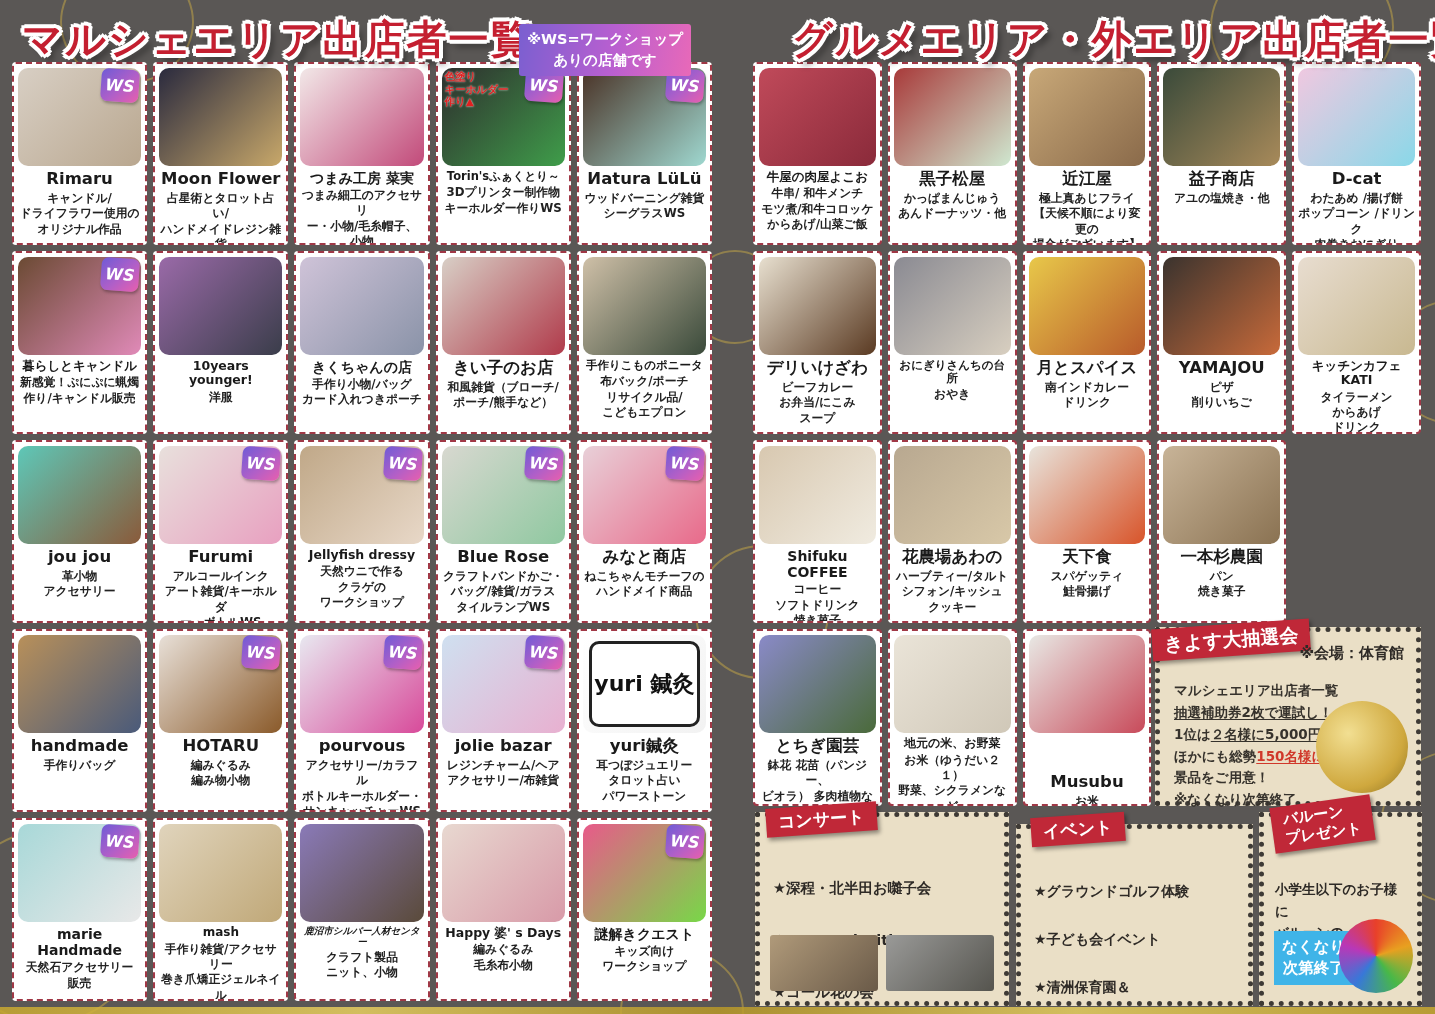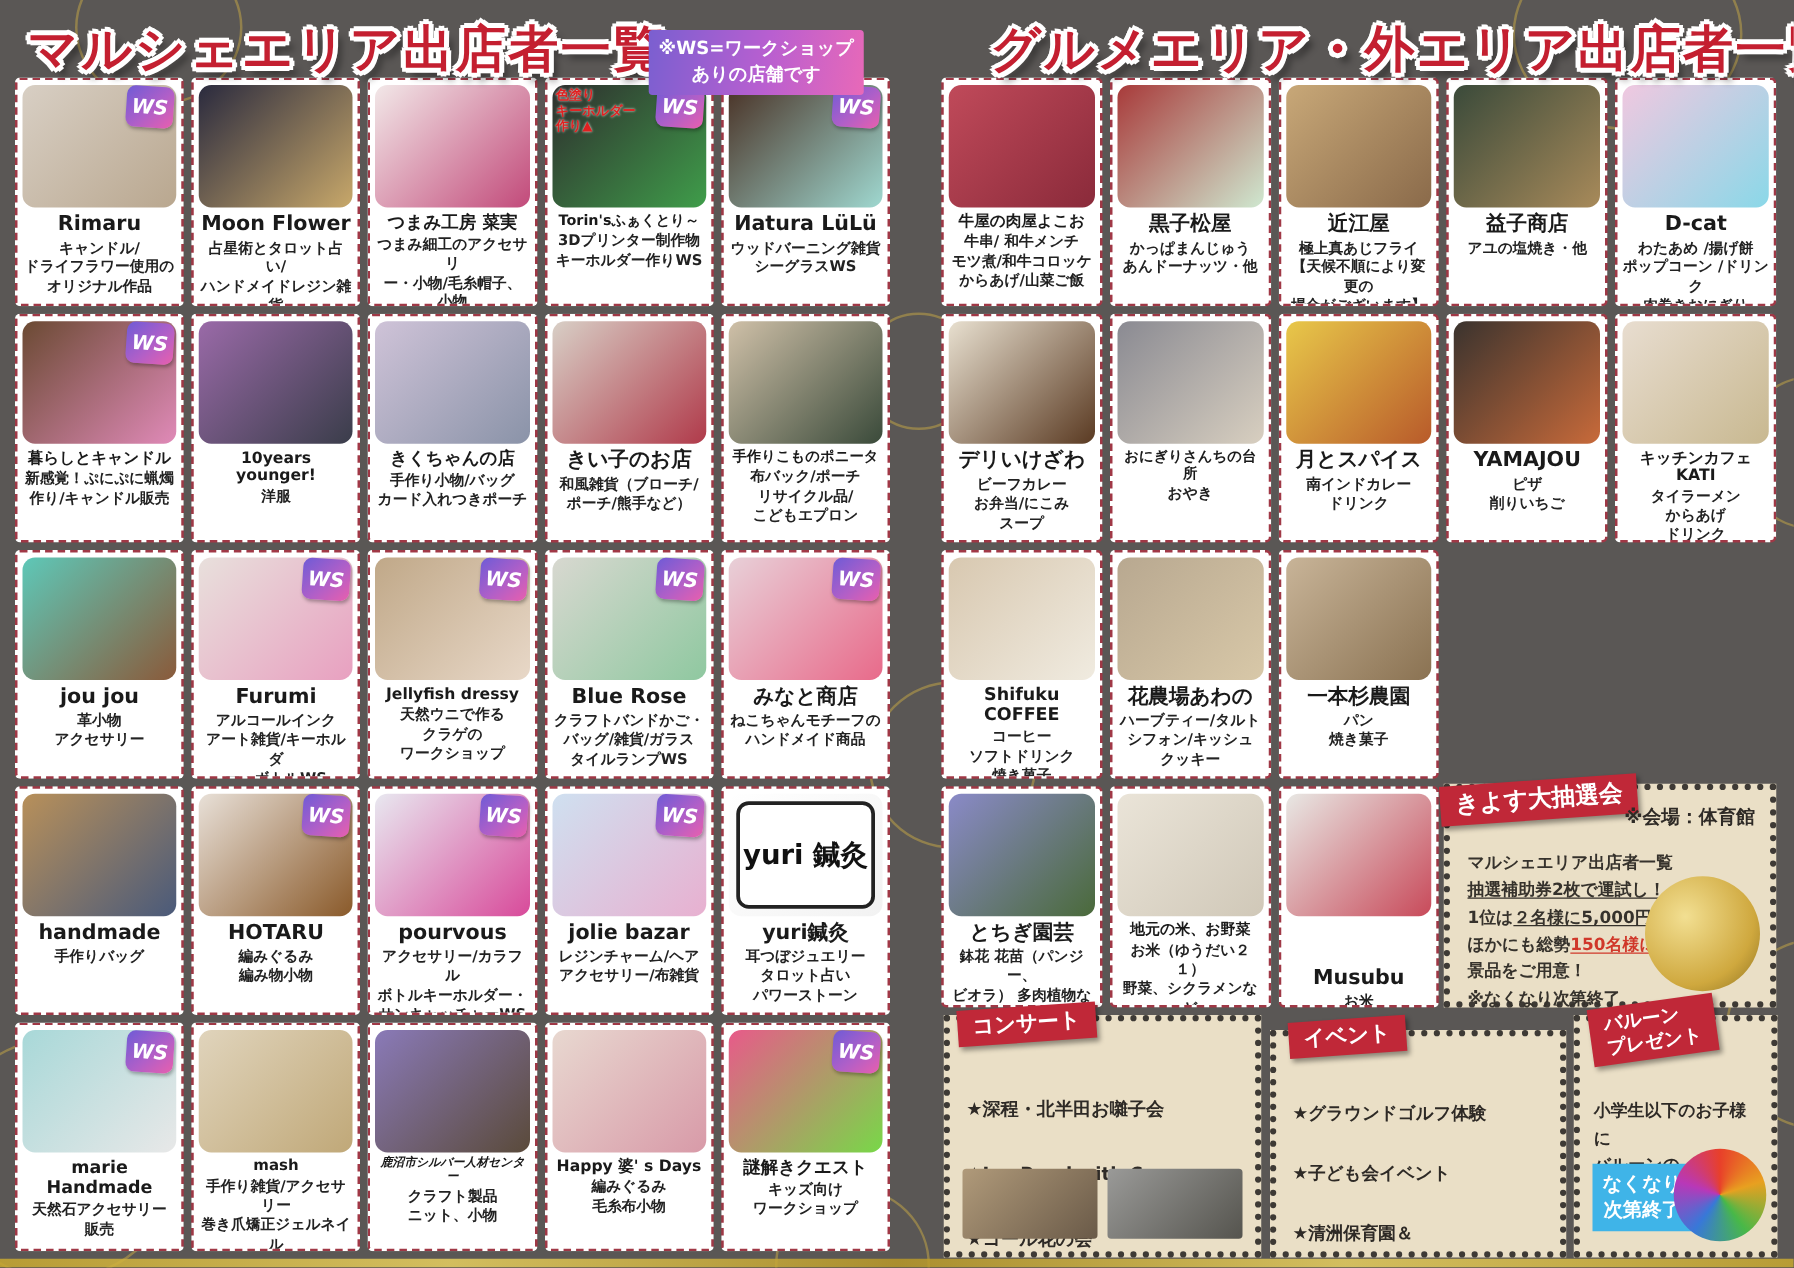--- a/index.html
+++ b/index.html
@@ -324,20 +324,26 @@
 焼き菓子</div>
     </div>
     <div class="cell">
       <div class="photo" style="background: linear-gradient(135deg, rgb(184, 168, 144), rgb(216, 200, 168));"></div>
       <div class="vname" style="font-size: 16.5px;">花農場あわの</div>
       <div class="vdesc">ハーブティー/タルト
 シフォン/キッシュ
 クッキー</div>
     </div>
     <div class="cell">
+      <div class="photo" style="background: linear-gradient(135deg, rgb(232, 228, 220), rgb(216, 84, 42));"></div>
+      <div class="vname" style="font-size: 16.5px;">天下食</div>
+      <div class="vdesc">スパゲッティ
+鮭骨揚げ</div>
+    </div>
+    <div class="cell">
       <div class="photo" style="background: linear-gradient(135deg, rgb(200, 180, 152), rgb(138, 114, 82));"></div>
       <div class="vname" style="font-size: 16.5px;">一本杉農園</div>
       <div class="vdesc">パン
 焼き菓子</div>
     </div>
   </div>
 <div id="right-row4" class="vgrid">
     <div class="cell">
       <div class="photo" style="background: linear-gradient(135deg, rgb(138, 138, 200), rgb(74, 106, 58));"></div>
       <div class="vname" style="font-size: 16.5px;">とちぎ園芸</div>

